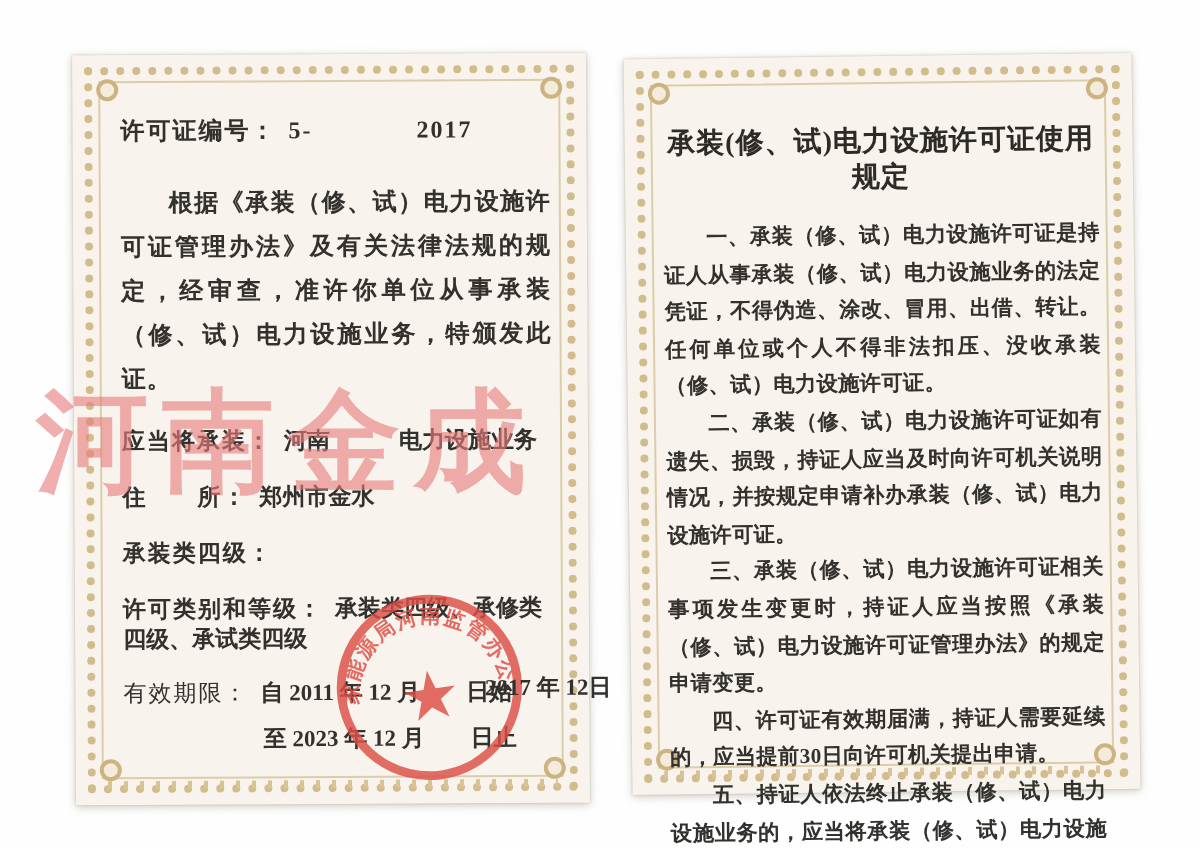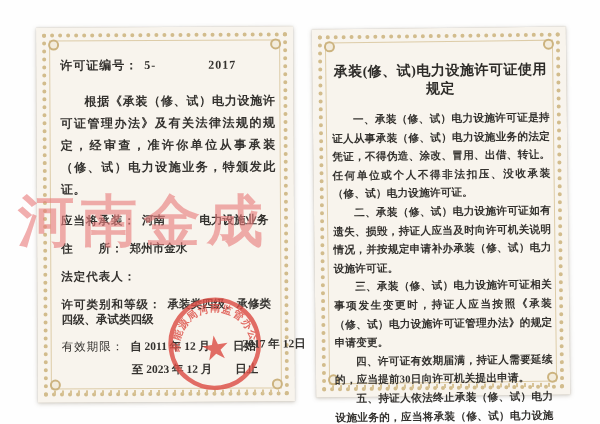--- a/index.html
+++ b/index.html
@@ -82,21 +82,21 @@
 
       <p class="intro">根据《承装（修、试）电力设施许可证管理办法》及有关法律法规的规定，经审查，准许你单位从事承装（修、试）电力设施业务，特颁发此证。</p>
 
       <div class="frow">
         <span class="lab">应当将承装：</span><span class="val">河南　　　电力设施业务</span>
       </div>
       <div class="frow">
         <span class="lab">住　　所：</span><span class="val">郑州市金水</span>
       </div>
       <div class="frow">
-        <span class="lab">法定代表人：</span><span class="val"></span>
+        <span class="lab">承装类四级：</span><span class="val"></span>
       </div>
       <div class="frow">
         <span class="lab">许可类别和等级：</span><span class="val">承装类四级、承修类四级、承试类四级</span>
       </div>
 
       <div class="validity frow">
         <span class="lab">有效期限：</span><span class="val">自 2011 年 12 月　　日始</span>
         <div class="l2 val">至 2023 年 12 月　　日止</div>
       </div>
 

